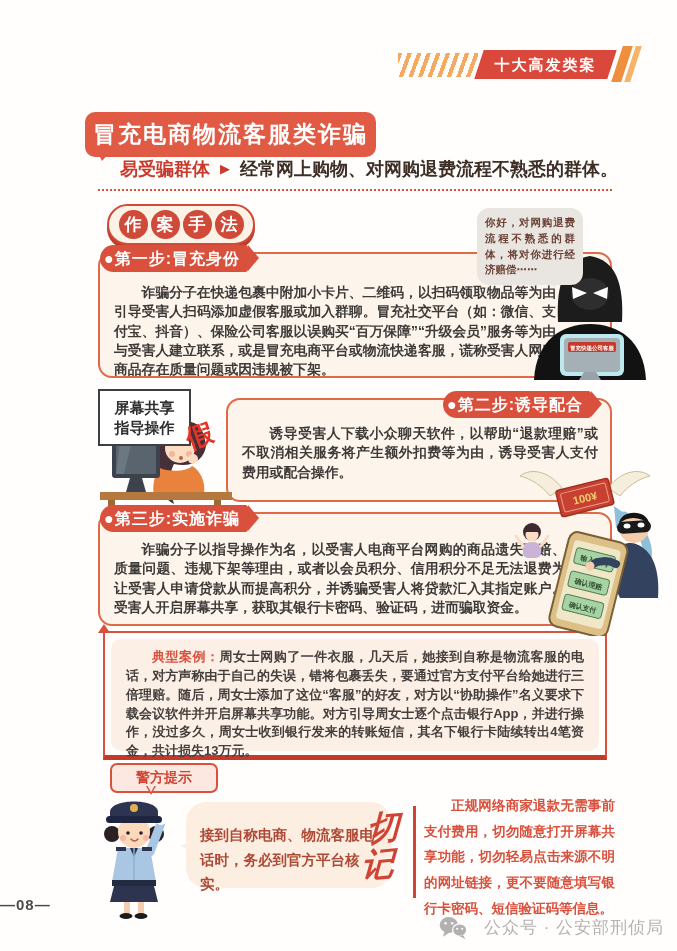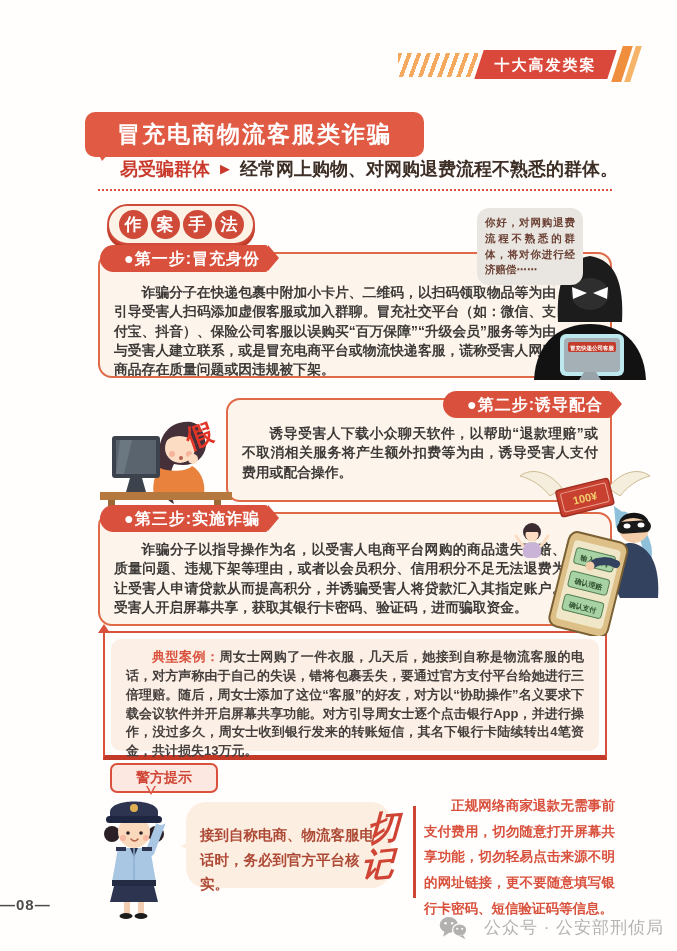--- a/index.html
+++ b/index.html
@@ -12,21 +12,21 @@
   .banner-bar { position:absolute; left:479px; top:50px; width:133px; height:29px;
     background:#d9483a; transform:skewX(-18deg); }
   .banner-bar span { display:block; transform:skewX(18deg); color:#fff; font-weight:bold;
     font-size:15px; text-align:center; line-height:29px; letter-spacing:2px; }
   .banner-slash { position:absolute; top:46px; height:36px; transform:skewX(-18deg); }
   .slash1 { left:617px; width:10px; background:#ef8f3e; }
   .slash2 { left:630px; width:6px; background:#f6b469; }
 
   
   .title-bubble { position:absolute; left:85px; top:112px; background:#e05a44; color:#fff;
-    font-size:23px; font-weight:bold; letter-spacing:2px; padding:7px 32px; border-radius:10px; }
+    font-size:23px; font-weight:bold; letter-spacing:2px; padding:7px 8px; border-radius:10px; }
   .title-bubble::after { content:""; position:absolute; left:12px; bottom:-9px;
     border:5px solid transparent; border-top:10px solid #e05a44; border-right-width:9px; }
 
   .audience { position:absolute; left:120px; top:157px; font-size:18px; font-weight:bold; white-space:nowrap; }
   .audience .lbl,.audience .arrow { color:#c93a2c; }
   .audience .arrow { font-size:13px; margin:0 5px; vertical-align:2px; }
   .audience .txt { color:#3d2e26; }
   .dotted-sep { position:absolute; left:98px; top:189px; width:514px; border-top:2px dotted #d9503c; }
 
   
@@ -43,21 +43,21 @@
   .hacker-bubble::after { content:""; position:absolute; right:24px; bottom:-8px;
     border:5px solid transparent; border-top:9px solid #e9e6e1; }
 
   
   .step-box { position:absolute; background:#fdf5ec; border:2px solid #e06a48; border-radius:14px; }
   #box1 { left:98px; top:252px; width:514px; height:126px; }
   #box2 { left:226px; top:398px; width:386px; height:104px; }
   #box3 { left:98px; top:512px; width:514px; height:114px; }
 
   .ribbon { position:absolute; height:27px; background:#d9503c; color:#fff; font-weight:bold;
-    font-size:16px; line-height:27px; padding:0 8px 0 24px; border-radius:14px 3px 3px 14px;
+    font-size:16px; line-height:27px; padding:0 8px 0 4px; border-radius:14px 3px 3px 14px;
     z-index:8; letter-spacing:1px; white-space:nowrap; }
   .ribbon::after { content:""; position:absolute; right:-11px; top:0; width:0; height:0;
     border-top:13.5px solid transparent; border-bottom:13.5px solid transparent; border-left:11px solid #d9503c; }
   #ribbon1 { left:100px; top:245px; }
   #ribbon2 { left:443px; top:391px; }
   #ribbon3 { left:100px; top:505px; }
 
   .step-text { position:absolute; color:#3d3a38; font-size:13.8px; font-weight:600;
     line-height:1.4; text-align:justify; text-indent:2em; z-index:2; }
   #text1 { left:114px; top:283px; width:442px; }
@@ -156,20 +156,24 @@
     <polygon points="56,33 71,39 57,45" fill="#ffffff"></polygon>
     <polygon points="92,33 77,39 91,45" fill="#ffffff"></polygon>
     <path d="M18 126 C20 86 46 70 74 70 C102 70 128 86 130 126 Z" fill="#121212"></path>
     <rect x="44" y="80" width="64" height="42" rx="6" fill="#bde8ee"></rect>
     <rect x="48" y="84" width="56" height="34" rx="4" fill="#a4b0b6"></rect>
     <rect x="52" y="88" width="48" height="10" rx="2" fill="#c23b2b"></rect>
     <text x="76" y="95.5" font-size="5.5" fill="#ffffff" text-anchor="middle" font-weight="bold">冒充快递公司客服</text>
     <path d="M68 118 L80 118 L85 126 L63 126 Z" fill="#97a3a9"></path>
   </svg>
 
+  <div class="share-box">
+    <span>屏幕共享</span>
+    <span>指导操作</span>
+  </div>
   <span class="fake-stamp">假</span>
 
   <svg class="illus" id="victim-illus" viewBox="0 0 145 102">
     <path d="M95 10 C70 8 60 30 64 48 C58 70 64 84 78 92 C72 70 74 60 78 52 C96 56 108 48 110 34 C108 18 104 12 95 10 Z" fill="#45303a"></path>
     <circle cx="84" cy="36" r="15" fill="#fcdcc2"></circle>
     <path d="M69 30 C70 16 97 14 99 30 C90 22 76 22 69 30 Z" fill="#45303a"></path>
     <circle cx="76" cy="42" r="3" fill="#f6b49c"></circle>
       <circle cx="93" cy="42" r="3" fill="#f6b49c"></circle>
     <circle cx="85" cy="46" r="2" fill="#b5604a"></circle>
     <path d="M64 56 C58 62 56 76 58 82 L108 82 C110 70 104 58 96 54 C90 60 72 60 64 56 Z" fill="#e8823c"></path>

